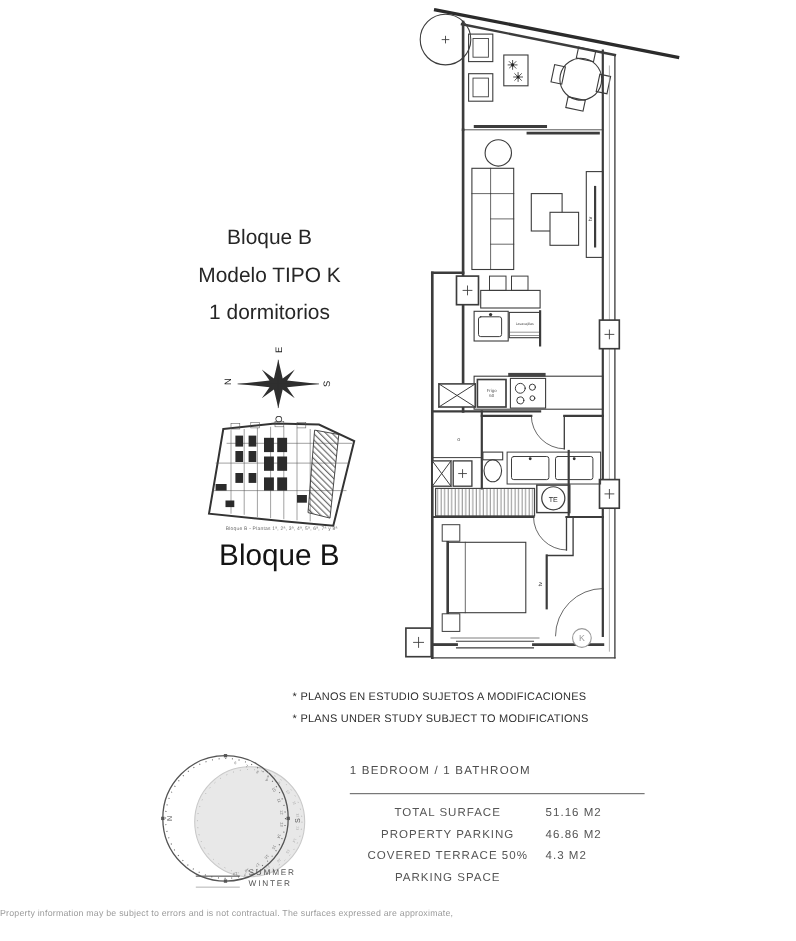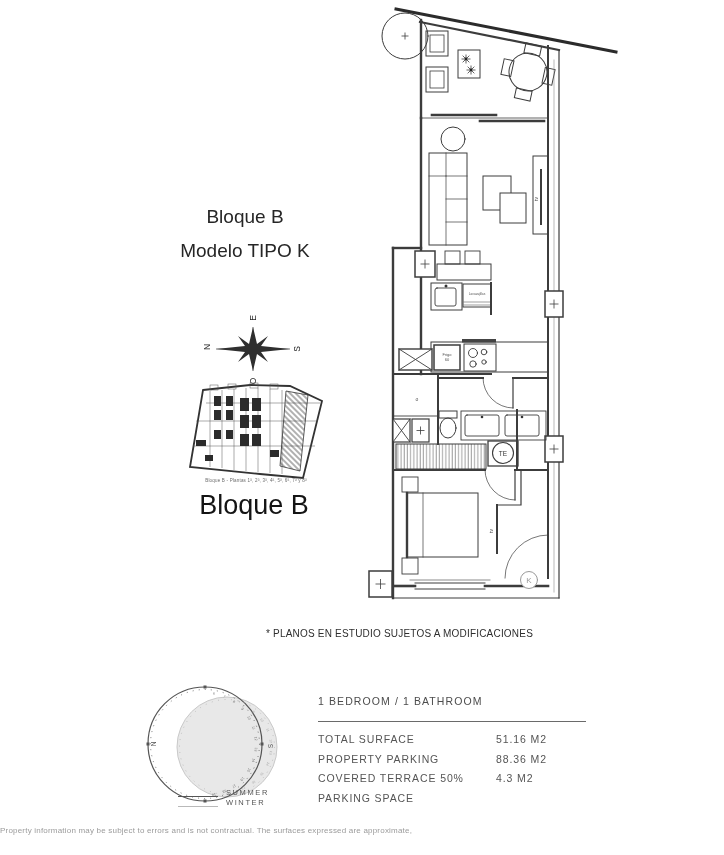--- a/index.html
+++ b/index.html
@@ -16,21 +16,21 @@
   .mini-label{position:absolute;left:144px;top:490px;width:220px;text-align:center;
          font-size:27px;font-weight:400;color:#141414;}
   .legend{position:absolute;left:178px;top:787px;font-size:7.5px;color:#555;
           letter-spacing:1.6px;}
   .legend .lrow{display:flex;align-items:flex-end;height:10px;}
   .legend .swatch{width:40px;margin-right:8px;border-top:1.2px solid #555;}
   .legend .swatch.winter{border-top:1px solid #b9b9b9;}
   .spec{position:absolute;left:318px;top:695px;width:268px;color:#555;}
   .spec .hdr{font-size:10.5px;letter-spacing:1.1px;padding-bottom:14px;
              border-bottom:1px solid #6a6a6a;margin-bottom:8px;color:#4c4c4c;}
-  .spec .row{display:flex;font-size:10.5px;letter-spacing:.9px;line-height:19.5px;}
+  .spec .row{display:flex;font-size:10.5px;letter-spacing:.9px;line-height:19.5px;text-align:center;}
   .spec .row .lbl{width:178px;flex:none;}
   .disclaimer{position:absolute;left:0;top:826px;width:724px;
           font-size:8px;line-height:10.5px;color:#9b9b9b;letter-spacing:.2px;}
 </style>
 </head>
 <body>
 
 <div class="page">
 
 <svg class="art" viewBox="0 0 724 855">
@@ -297,27 +297,29 @@
           <text x="260.98688478930666" y="773.3418234433077" fill="#aaa" font-size="3.3" text-anchor="middle" transform="rotate(127.77777777777777 260.98688478930666 773.3418234433077)">15</text>
           <text x="252.94459387440926" y="781.2910782666858" fill="#aaa" font-size="3.3" text-anchor="middle" transform="rotate(142.88888888888889 252.94459387440926 781.2910782666858)">16</text>
           <text x="243.10808351688422" y="786.8689057463719" fill="#aaa" font-size="3.3" text-anchor="middle" transform="rotate(158 243.10808351688422 786.8689057463719)">17</text>
         </g>
   </g>
 </svg>
 
   <div class="title">
     <div>Bloque B</div>
     <div>Modelo TIPO K</div>
+    <div>1 dormitorios</div>
   </div>
 
   <div class="mini-caption">Bloque B - Plantas 1ª, 2ª, 3ª, 4ª, 5ª, 6ª, 7ª y 8ª</div>
   <div class="mini-label">Bloque B</div>
 
   <div class="notes">
     <div>* PLANOS EN ESTUDIO SUJETOS A MODIFICACIONES</div>
+    <div>* PLANS UNDER STUDY SUBJECT TO MODIFICATIONS</div>
   </div>
 
   <div class="legend">
     <div class="lrow">
       <span class="swatch"></span>
       <span>SUMMER</span>
     </div>
     <div class="lrow">
       <span class="swatch winter"></span>
       <span>WINTER</span>
@@ -325,21 +327,21 @@
   </div>
 
   <div class="spec">
     <div class="hdr">1 BEDROOM / 1 BATHROOM</div>
     <div class="row">
       <span class="lbl">TOTAL SURFACE</span>
       <span class="val">51.16 M2</span>
     </div>
     <div class="row">
       <span class="lbl">PROPERTY PARKING</span>
-      <span class="val">88.36 M2</span>
+      <span class="val">46.86 M2</span>
     </div>
     <div class="row">
       <span class="lbl">COVERED TERRACE 50%</span>
       <span class="val">4.3 M2</span>
     </div>
     <div class="row">
       <span class="lbl">PARKING SPACE</span>
       <span class="val"></span>
     </div>
   </div>

